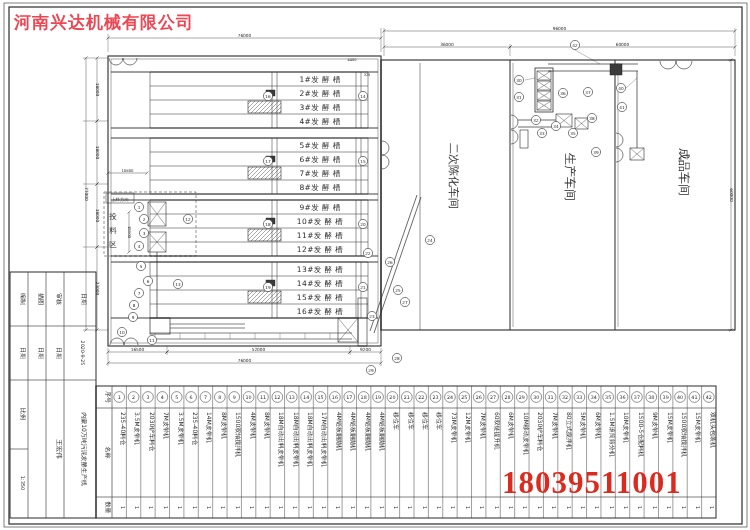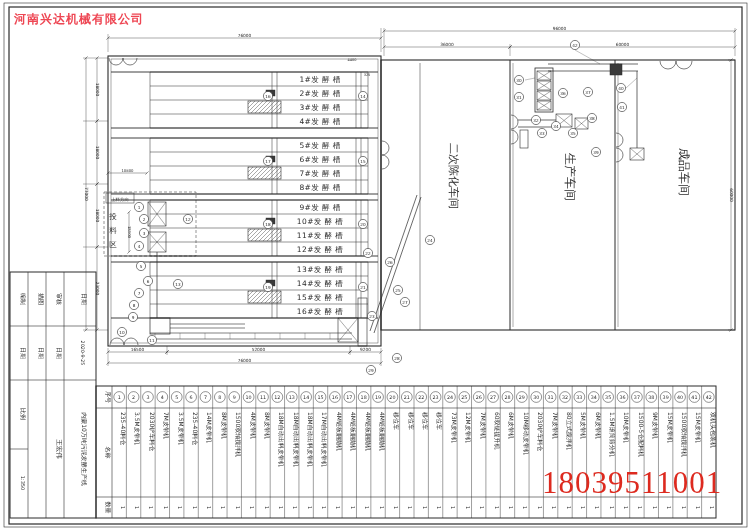--- a/index.html
+++ b/index.html
@@ -1,21 +1,21 @@
 <!DOCTYPE html>
 <html><head>
 <meta charset="utf-8">
 <style>
   html,body{margin:0;padding:0;background:#fff;}
   .sheet{position:relative;width:750px;height:530px;background:#ffffff;overflow:hidden;
          font-family:"DejaVu Sans",sans-serif;}
   svg text{font-family:"DejaVu Sans",sans-serif;fill:#2b2b2b;}
-  .company{position:absolute;left:14px;top:11px;font-size:12px;font-weight:700;letter-spacing:1px;}
-  .phone{position:absolute;left:502px;top:465px;font-size:31px;font-weight:400;
-         font-family:"Liberation Serif",serif;letter-spacing:1px;padding-left:40px;}
+  .company{position:absolute;left:14px;top:11px;font-size:17px;font-weight:700;letter-spacing:1px;}
+  .phone{position:absolute;left:502px;top:465px;font-size:31px;font-weight:700;
+         font-family:"Liberation Serif",serif;letter-spacing:1px;}
 </style>
 </head>
 <body>
 
 <div class="sheet">
   <svg id="cad" width="750" height="530" viewBox="0 0 750 530">
     <defs>
       <pattern id="hx" width="4" height="4" patternUnits="userSpaceOnUse">
         <path d="M0 4 L4 0" stroke="#555" stroke-width="0.5"></path>
       </pattern>

